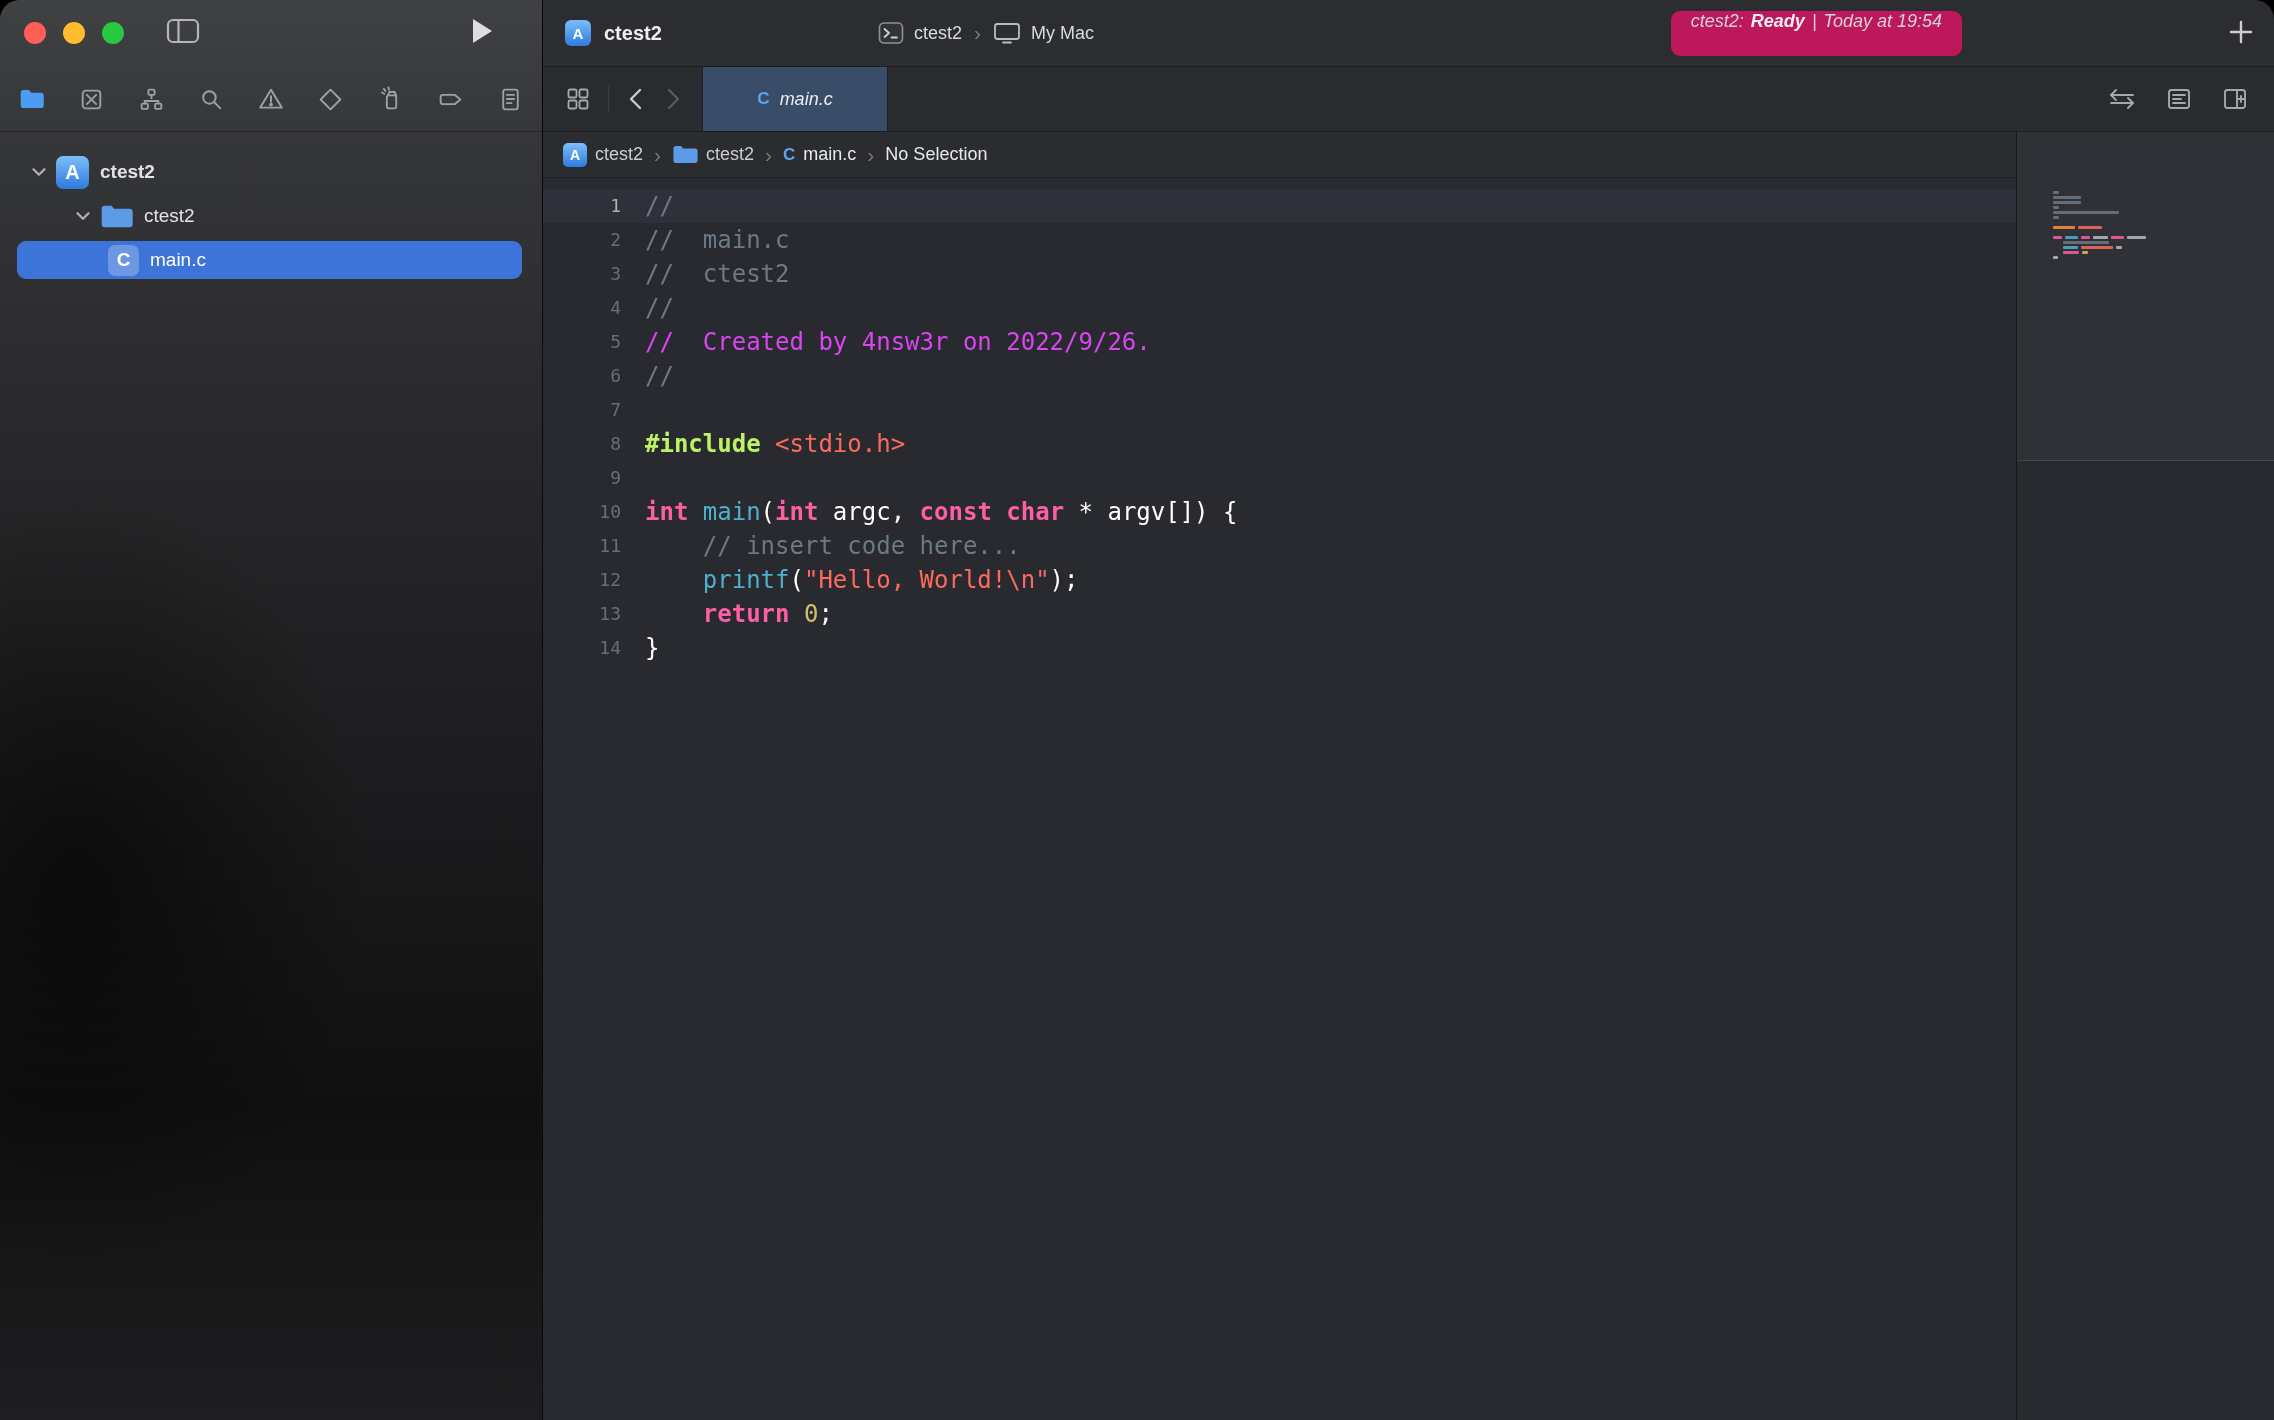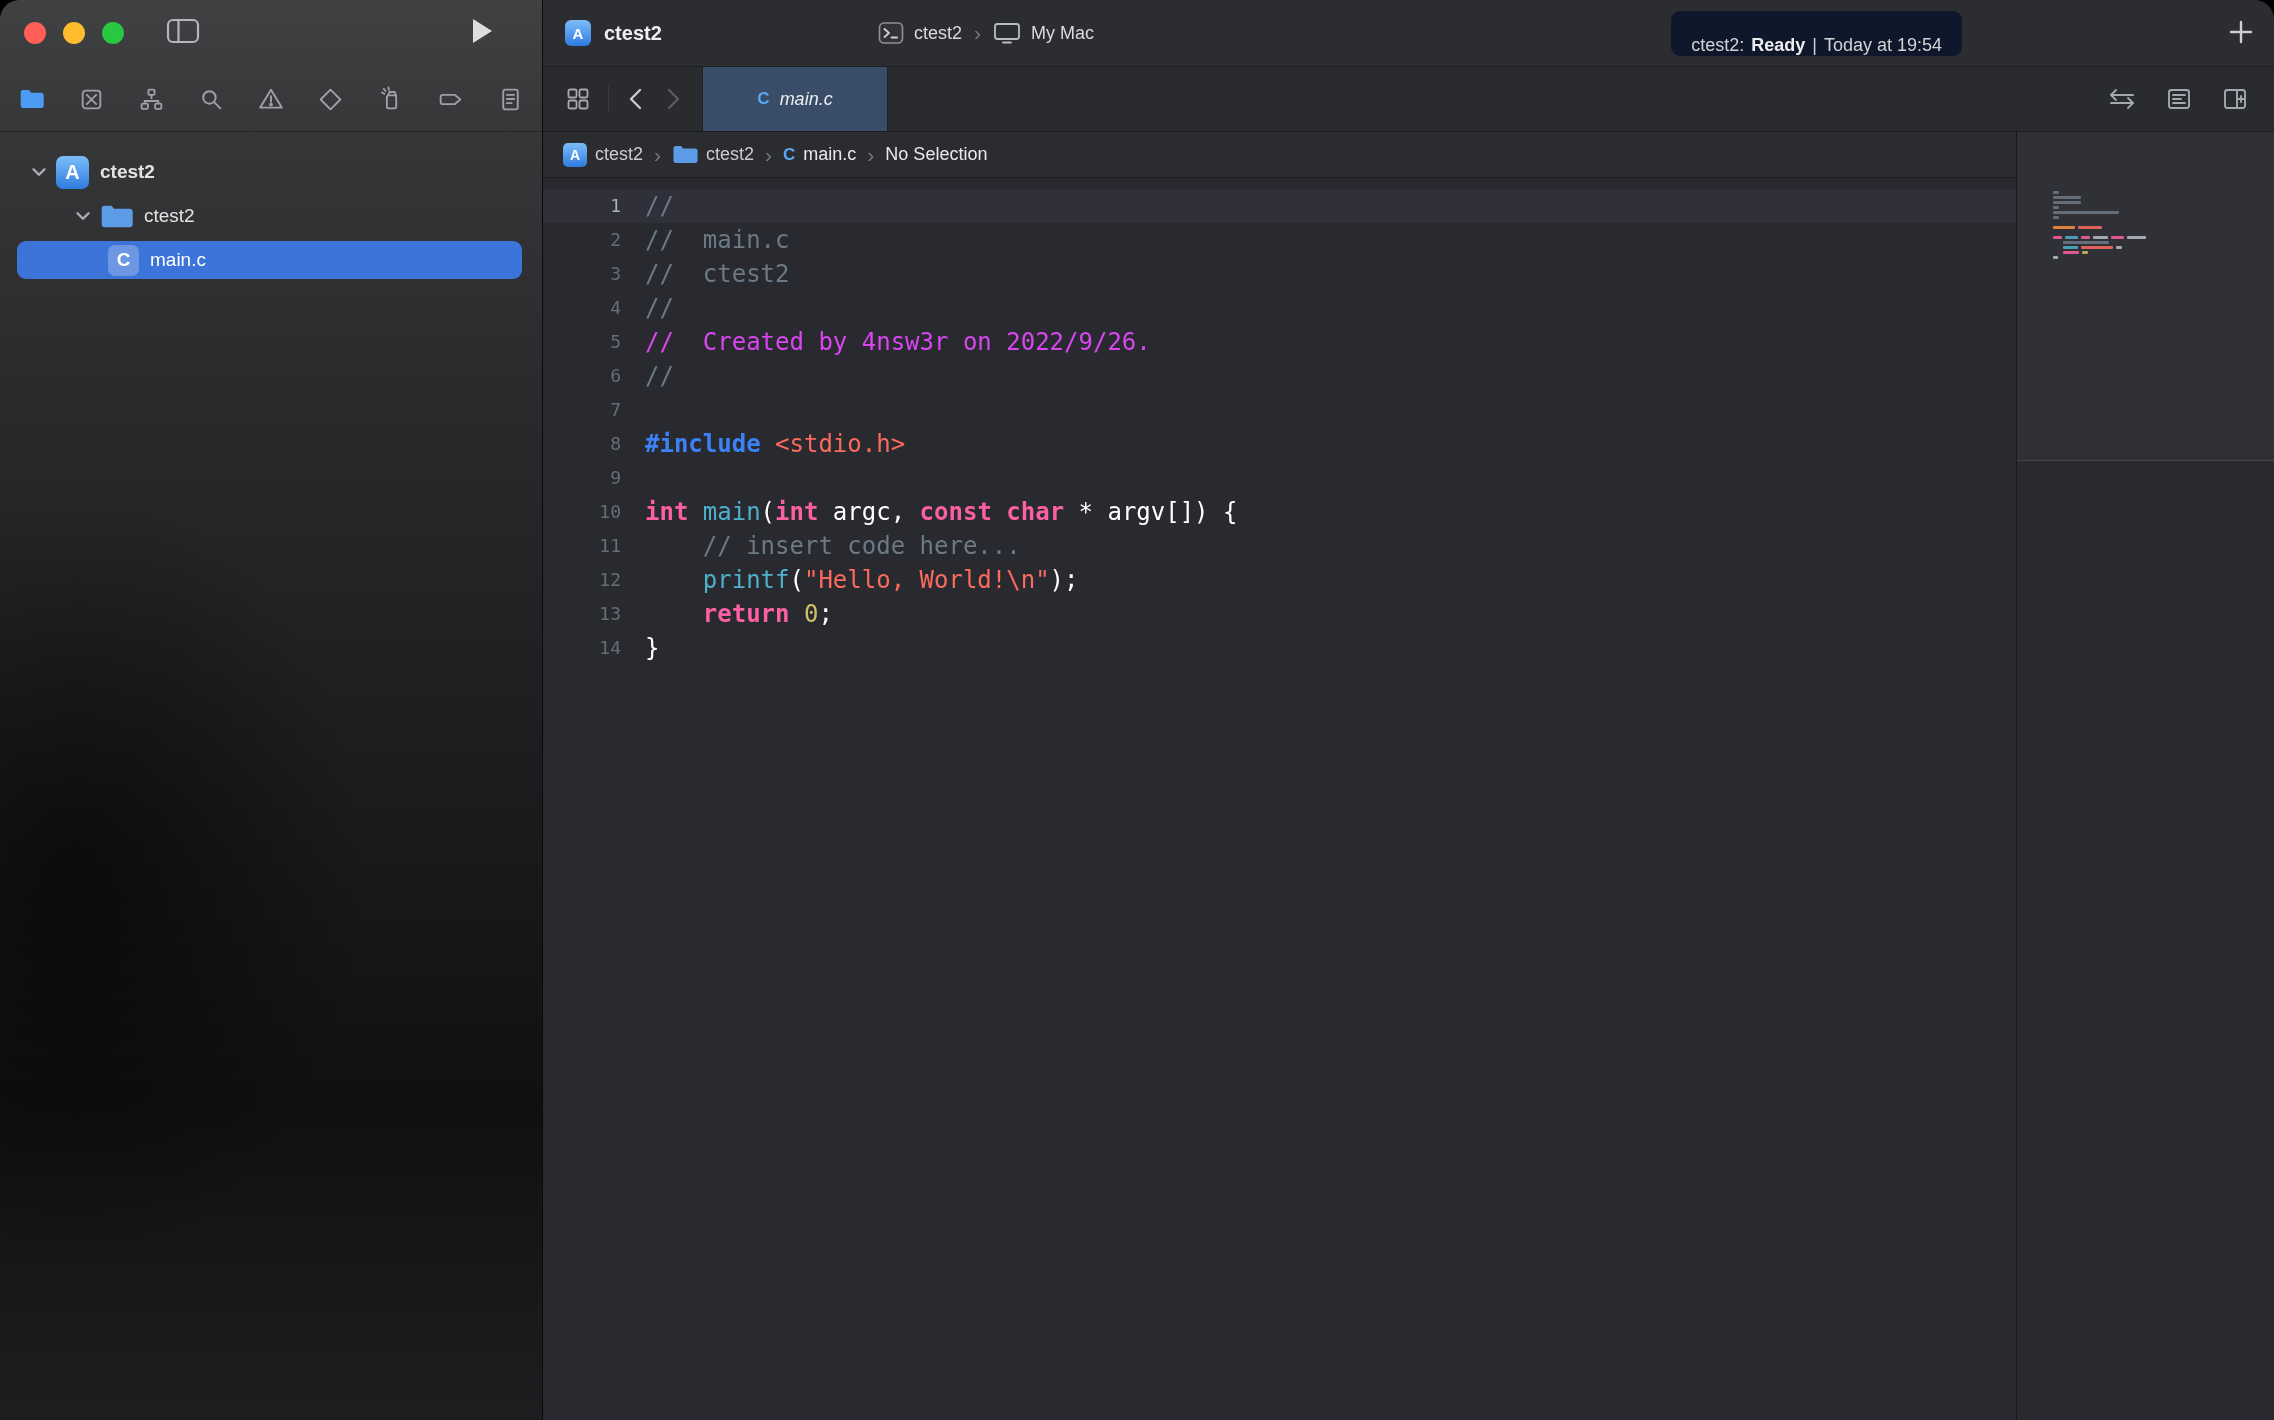--- a/index.html
+++ b/index.html
@@ -64,23 +64,23 @@
 
   
   .main { position: absolute; left: 543px; right: 0; top: 0; height: 100%; }
 
   .main-toolbar { position: absolute; top: 0; left: 0; right: 0; height: 67px; background: #2C2D30; border-bottom: 1px solid #1D1E20; }
   .proj-badge { position: absolute; left: 22px; top: 0; height: 100%; display: flex; align-items: center; gap: 13px; font-weight: 700; font-size: 20px; color: #EFEFF1; }
   .scheme { position: absolute; left: 335px; top: 0; height: 100%; display: flex; align-items: center; gap: 10px; font-size: 18px; color: #D9DADC; }
   .bc-sep { color: #7A7B80; font-size: 21px; font-weight: 400; padding: 0 2px; }
   .status-pill {
     position: absolute; right: 312px; top: 11px; height: 45px;
-    background: #0f172a; border-radius: 9px;
-    display: flex; align-items: flex-end; gap: 7px;
-    font-size: 18px; color: #D2D3D6; padding: 0 20px;
+    background: #be185d; border-radius: 9px;
+    display: flex; align-items: flex-start; gap: 7px;
+    font-size: 18px; color: #D2D3D6; padding: 0 20px; font-style: italic;
   }
   .status-pill .state { font-weight: 700; color: #EDEDEF; }
   .plus-btn { position: absolute; right: 18px; top: 17px; }
 
   .tabbar { position: absolute; top: 67px; left: 0; right: 0; height: 65px; background: #2A2B2E; border-bottom: 1px solid #1C1D1F; }
   .tab-nav { position: absolute; left: 0; top: 0; height: 100%; display: flex; align-items: center; padding-left: 22px; gap: 17px; }
   .tn-sep { width: 1px; height: 26px; background: #3C3D41; }
   .tab {
     position: absolute; left: 159px; top: 0; height: 100%; width: 186px;
     background: #3A4D68; border-left: 1px solid #202124; border-right: 1px solid #202124;
@@ -360,21 +360,21 @@
         </div>
         <div class="editor">
           <div class="code-area">
               <div class="code-line current"><span class="ln">1</span><span class="code-text"><span class="seg-cm" style="color: rgb(108, 121, 134);">//</span></span></div>
               <div class="code-line"><span class="ln">2</span><span class="code-text"><span class="seg-cm" style="color: rgb(108, 121, 134);">//  main.c</span></span></div>
               <div class="code-line"><span class="ln">3</span><span class="code-text"><span class="seg-cm" style="color: rgb(108, 121, 134);">//  ctest2</span></span></div>
               <div class="code-line"><span class="ln">4</span><span class="code-text"><span class="seg-cm" style="color: rgb(108, 121, 134);">//</span></span></div>
               <div class="code-line"><span class="ln">5</span><span class="code-text"><span class="seg-cm" style="color: #d946ef;">//  Created by 4nsw3r on 2022/9/26.</span></span></div>
               <div class="code-line"><span class="ln">6</span><span class="code-text"><span class="seg-cm" style="color: rgb(108, 121, 134);">//</span></span></div>
               <div class="code-line"><span class="ln">7</span><span class="code-text"></span></div>
-              <div class="code-line"><span class="ln">8</span><span class="code-text"><span class="seg-pp" style="color: #3b82f6;">#include</span><span class="seg-pl" style="color: rgb(255, 255, 255);"> </span><span class="seg-str" style="color: rgb(252, 106, 93);">&lt;stdio.h&gt;</span></span></div>
+              <div class="code-line"><span class="ln">8</span><span class="code-text"><span class="seg-pp" style="color: #bef264;">#include</span><span class="seg-pl" style="color: rgb(255, 255, 255);"> </span><span class="seg-str" style="color: rgb(252, 106, 93);">&lt;stdio.h&gt;</span></span></div>
               <div class="code-line"><span class="ln">9</span><span class="code-text"></span></div>
               <div class="code-line"><span class="ln">10</span><span class="code-text"><span class="seg-kw" style="color: rgb(252, 95, 163);">int</span><span class="seg-pl" style="color: rgb(255, 255, 255);"> </span><span class="seg-fn" style="color: rgb(78, 176, 204);">main</span><span class="seg-pl" style="color: rgb(255, 255, 255);">(</span><span class="seg-kw" style="color: rgb(252, 95, 163);">int</span><span class="seg-pl" style="color: rgb(255, 255, 255);"> argc, </span><span class="seg-kw" style="color: rgb(252, 95, 163);">const</span><span class="seg-pl" style="color: rgb(255, 255, 255);"> </span><span class="seg-kw" style="color: rgb(252, 95, 163);">char</span><span class="seg-pl" style="color: rgb(255, 255, 255);"> * argv[]) {</span></span></div>
               <div class="code-line"><span class="ln">11</span><span class="code-text"><span class="seg-pl" style="color: rgb(255, 255, 255);">    </span><span class="seg-cm" style="color: rgb(108, 121, 134); margin-top: 7px;">// insert code here...</span></span></div>
               <div class="code-line"><span class="ln">12</span><span class="code-text"><span class="seg-pl" style="color: rgb(255, 255, 255);">    </span><span class="seg-fn" style="color: rgb(78, 176, 204);">printf</span><span class="seg-pl" style="color: rgb(255, 255, 255);">(</span><span class="seg-str" style="color: rgb(252, 106, 93);">"Hello, World!\n"</span><span class="seg-pl" style="color: rgb(255, 255, 255);">);</span></span></div>
               <div class="code-line"><span class="ln">13</span><span class="code-text"><span class="seg-pl" style="color: rgb(255, 255, 255);">    </span><span class="seg-kw" style="color: rgb(252, 95, 163);">return</span><span class="seg-pl" style="color: rgb(255, 255, 255);"> </span><span class="seg-num" style="color: rgb(208, 191, 105);">0</span><span class="seg-pl" style="color: rgb(255, 255, 255);">;</span></span></div>
               <div class="code-line"><span class="ln">14</span><span class="code-text"><span class="seg-pl" style="color: rgb(255, 255, 255);">}</span></span></div>
             </div>
         </div>
       </div>
       <div class="minimap">

